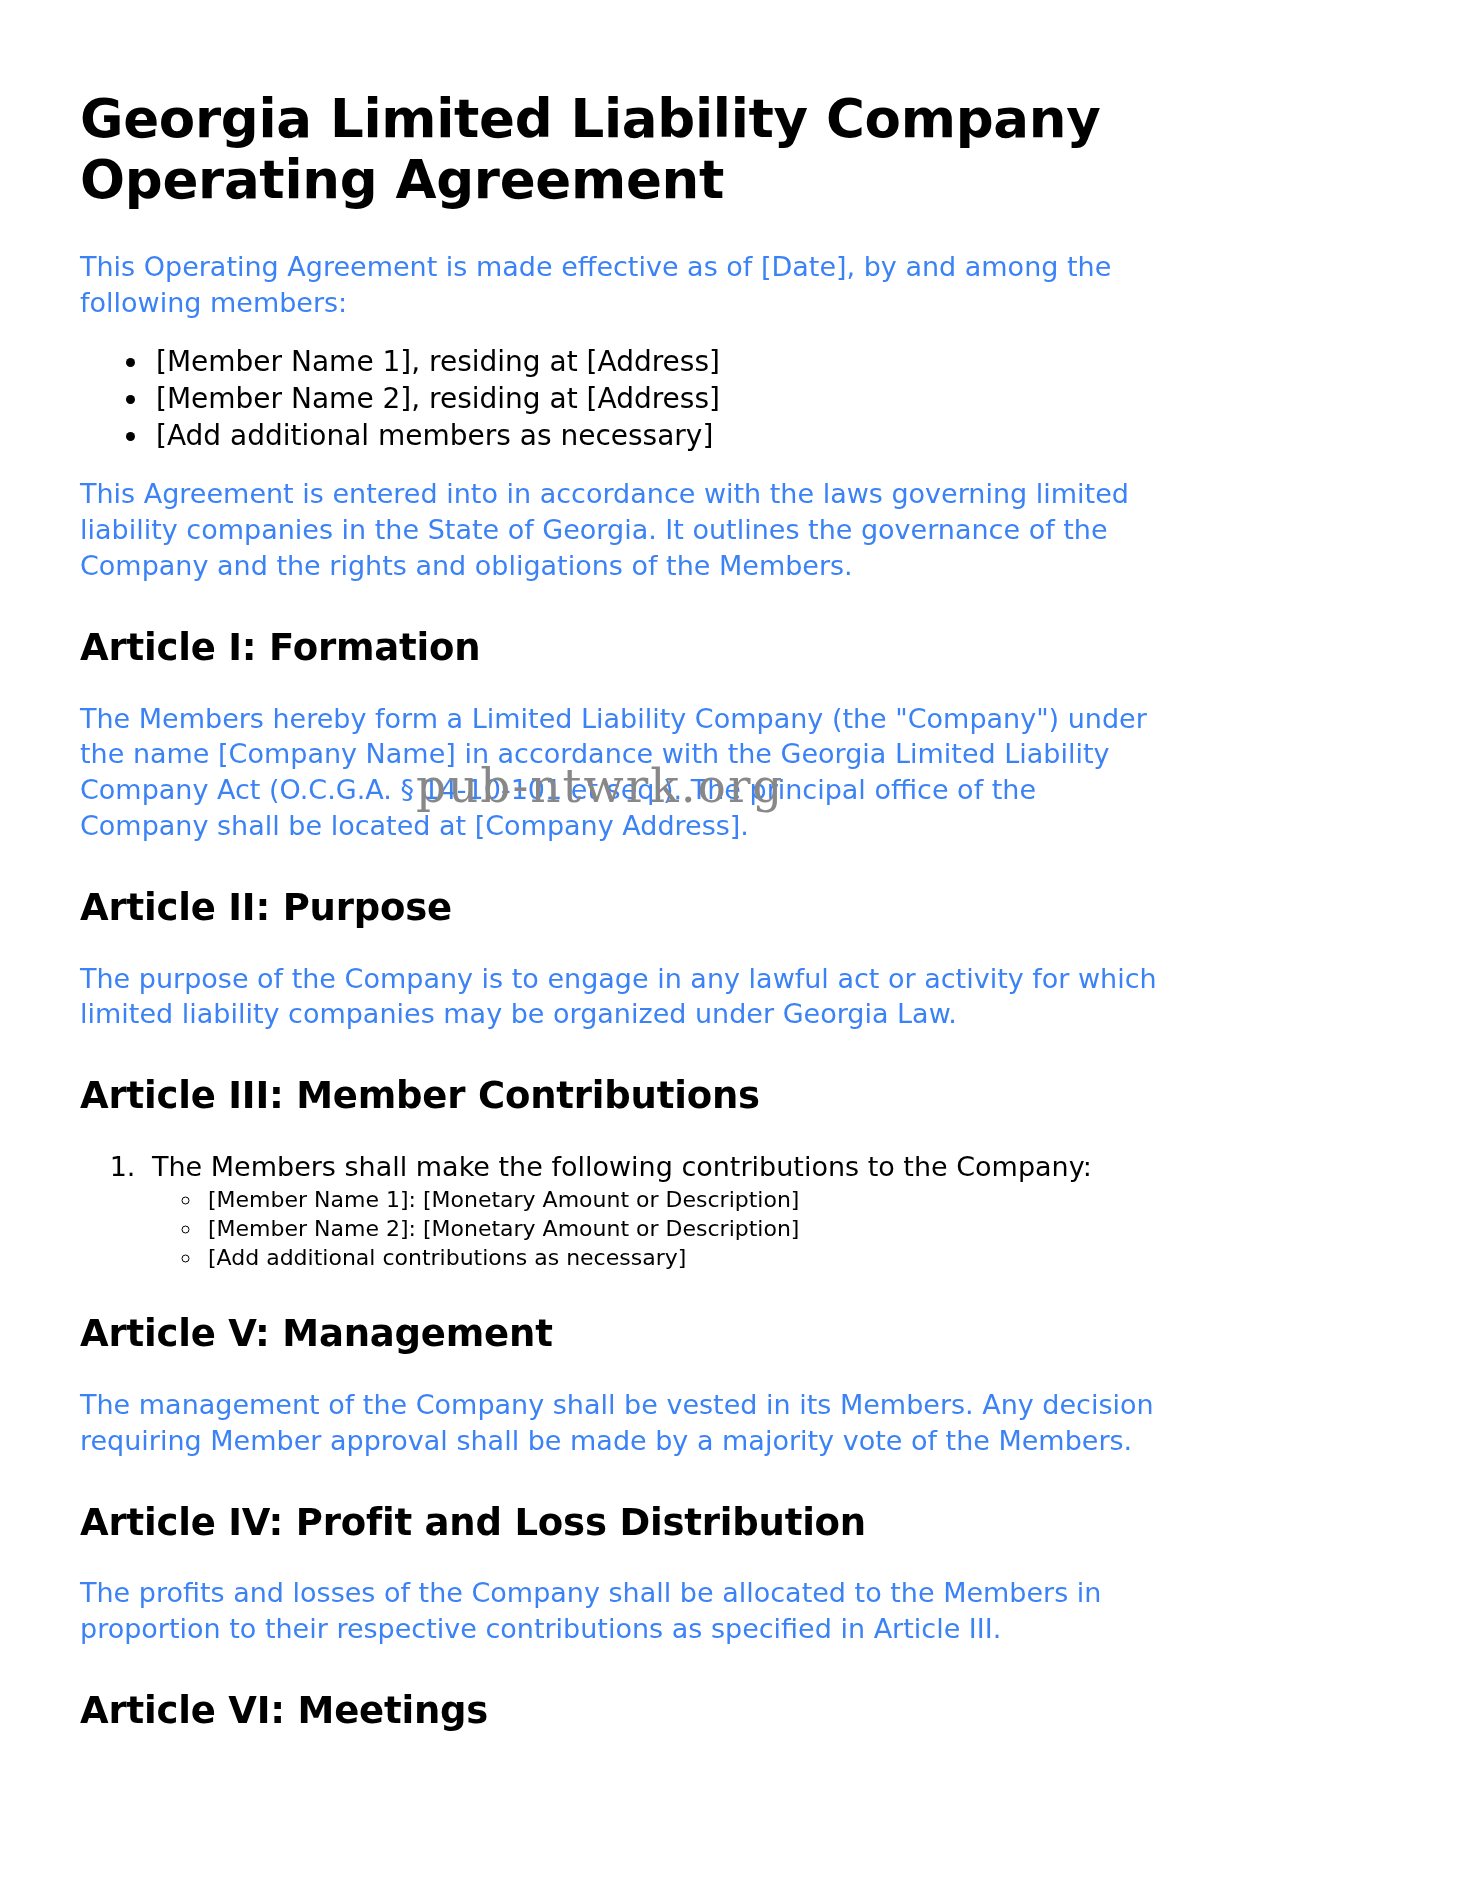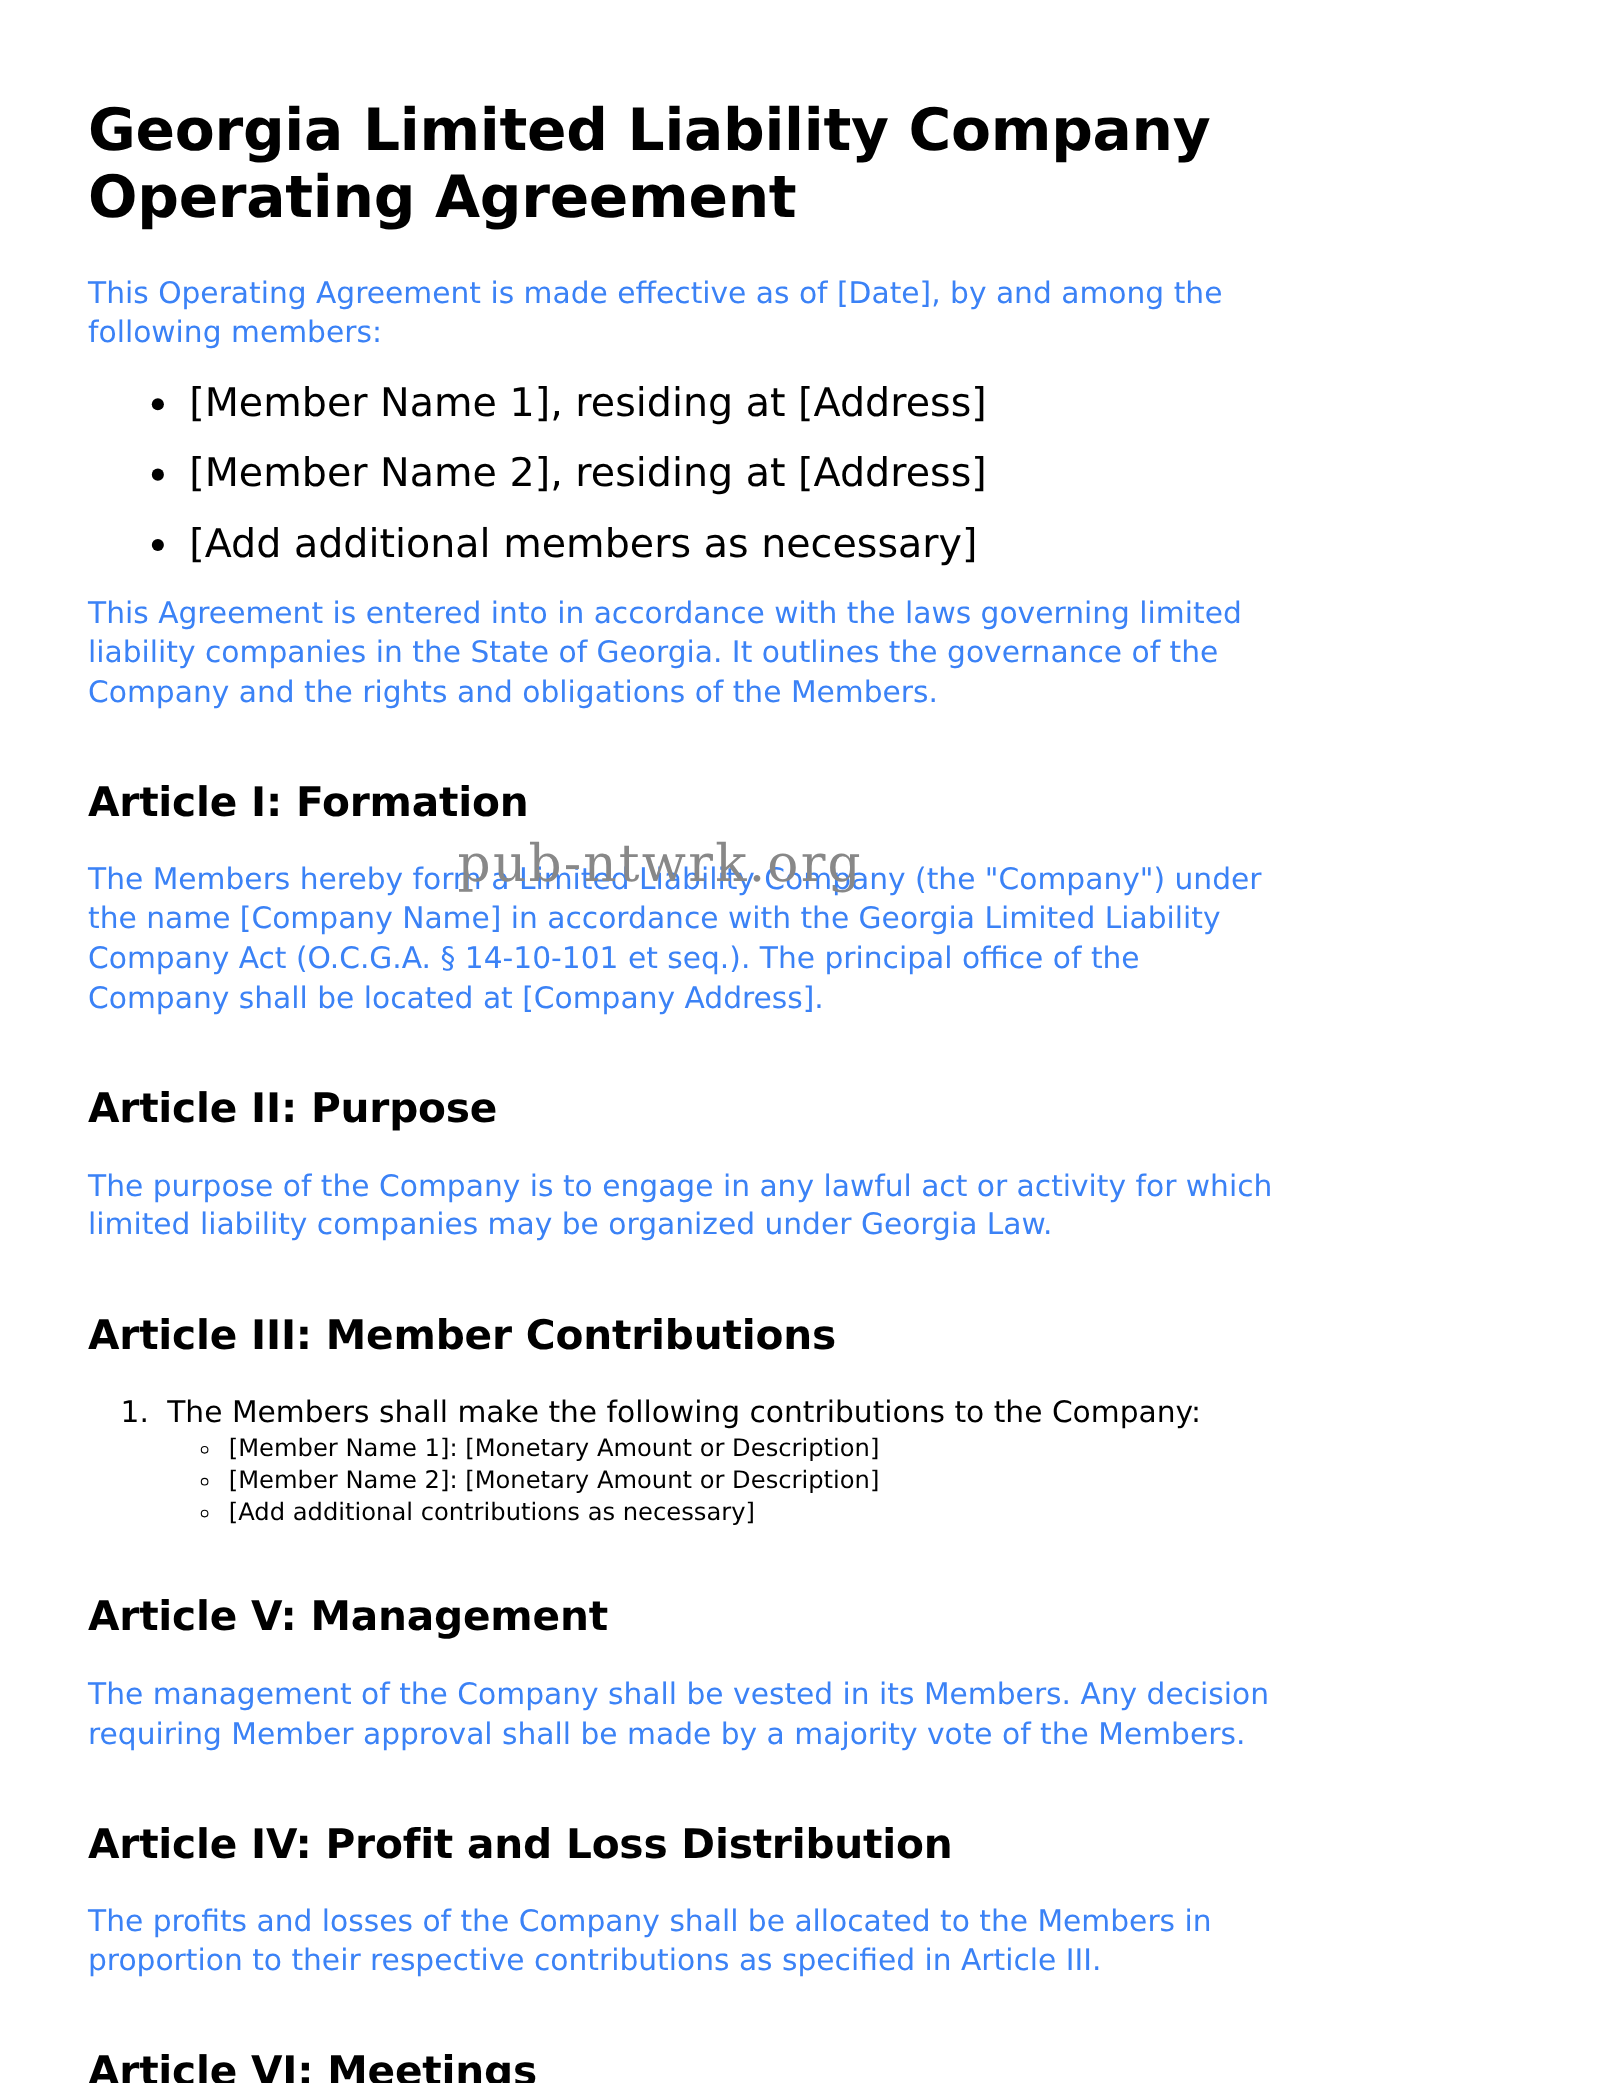--- a/index.html
+++ b/index.html
@@ -42,39 +42,39 @@
     margin: 0 0 22px 0;
     color: #3b82f6;
     max-width: 1080px;
   }
 
   h2.article {
     font-family: "DejaVu Sans", sans-serif;
     font-weight: bold;
     font-size: 37px;
     line-height: 1.2;
-    margin: 38px 0 30px 0;
+    margin: 20px 0 30px 0;
     color: #000000;
     letter-spacing: -0.2px;
     display: inline-block;
   }
 
   .article-row {
     position: relative;
   }
 
   ul.bullets {
     margin: 0 0 22px 0;
     padding-left: 70px;
     list-style-type: disc;
   }
   ul.bullets li {
-    font-size: 36px;
+    font-size: 28px;
     line-height: 1.33;
-    margin: 16px;
+    margin: 0;
     padding-left: 6px;
   }
 
   ol.numbered {
     margin: 0 0 20px 0;
     padding-left: 64px;
     list-style-type: decimal;
   }
   ol.numbered > li {
     font-size: 27px;

